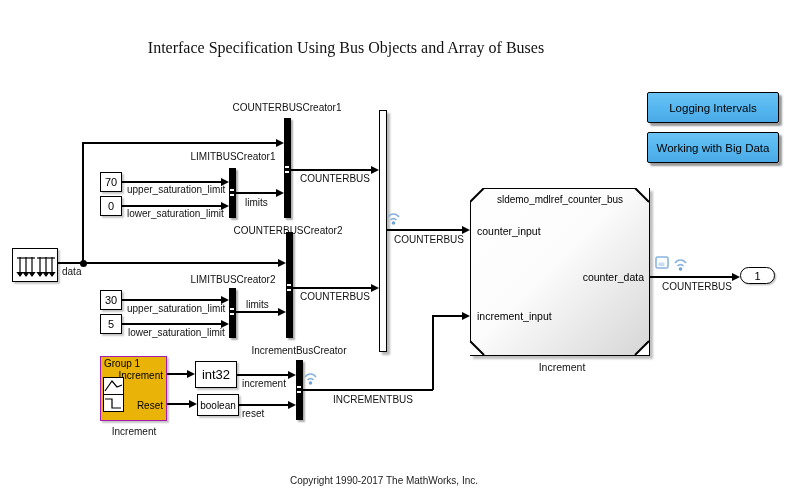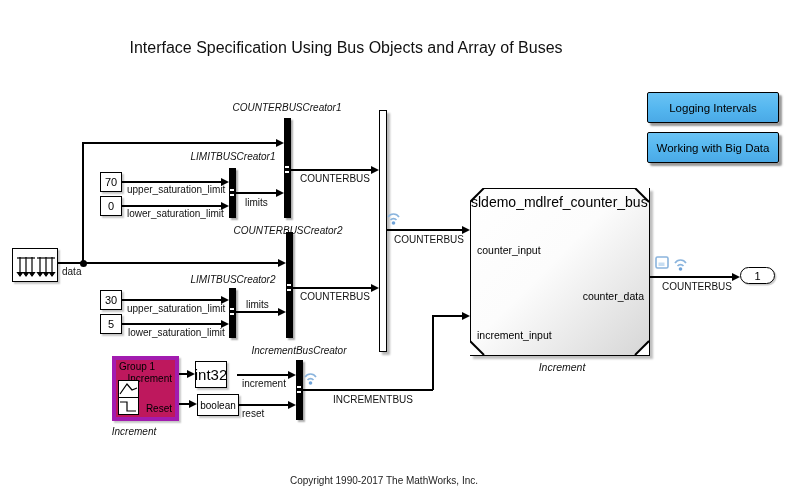--- a/index.html
+++ b/index.html
@@ -8,21 +8,21 @@
     font-family:"Liberation Sans", sans-serif;
     background:#ffffff;
     position:relative;
     overflow:hidden;
     color:#000;
   }
   .canvas { position:absolute; inset:0; }
 
   .title {
     position:absolute; left:96px; top:39px; width:500px;
-    text-align:center; font-size:16px; color:#111; white-space:nowrap;
+    text-align:center; font-size:16px; color:#111; white-space:nowrap;font-family:Liberation Serif, serif;
   }
 
   .nav-btn {
     position:absolute; left:647px; width:132px; height:31px;
     display:flex; align-items:center; justify-content:center;
     font-size:11.5px; color:#000;
     background:linear-gradient(#6ac3f4 0%, #54b6ef 55%, #4aa9e6 100%);
     border:1px solid #000; border-radius:2px;
     box-shadow:3px 3px 2px rgba(70,70,70,0.55);
     cursor:pointer; white-space:nowrap;
@@ -31,21 +31,21 @@
   .wire-h { position:absolute; height:1.5px; background:#000; }
   .wire-v { position:absolute; width:1.5px; background:#000; }
   .arr {
     position:absolute; width:0; height:0;
     border-top:4.5px solid transparent; border-bottom:4.5px solid transparent;
     border-left:8px solid #000;
   }
   .dot { position:absolute; width:7px; height:7px; border-radius:50%; background:#000; }
 
   .lbl { position:absolute; font-size:10px; color:#111; white-space:nowrap; }
-  .lbl-c { transform:translateX(-50%); text-align:right;font-style:italic; }
+  .lbl-c { transform:translateX(-50%); text-align:right; }
 
   .blk {
     position:absolute; background:#fff; border:1px solid #000;
     box-shadow:2px 2px 1.5px rgba(0,0,0,0.22);
   }
   .const { display:flex; align-items:center; justify-content:center; font-size:11px; }
 
   .bus-bar {
     position:absolute; width:7px; background:#000;
     box-shadow:2px 2px 1.5px rgba(0,0,0,0.32);
@@ -59,26 +59,26 @@
   }
 
   .model-blk {
     position:absolute; left:470px; top:188px; width:180px; height:168px;
     background:linear-gradient(135deg,#ffffff 0%,#fcfcfc 45%,#d6d6d6 100%);
     border:1.5px solid #000;
     box-shadow:2.5px 2.5px 2px rgba(0,0,0,0.25);
   }
   .model-blk .hdr {
     position:absolute; left:0; right:0; top:5px;
-    text-align:left; font-size:14px;
-  }
-  .port-lbl { position:absolute; font-size:10.5px; white-space:nowrap;margin-top:19px; }
-
-  .sigbuilder { position:absolute; left:112px; top:356px; width:67px; height:65px;
-    background:#be185d; border:4px solid #a21caf; box-shadow:2px 2px 1.5px rgba(0,0,0,0.22); }
+    text-align:center; font-size:10px;
+  }
+  .port-lbl { position:absolute; font-size:10.5px; white-space:nowrap; }
+
+  .sigbuilder { position:absolute; left:100px; top:356px; width:67px; height:65px;
+    background:#eab308; border:1px solid #a21caf; box-shadow:2px 2px 1.5px rgba(0,0,0,0.22); }
   .sigbuilder .grp { position:absolute; left:3px; top:1px; font-size:10px; }
   .sigbuilder .p-inc { position:absolute; right:3px; top:13px; font-size:10px; }
   .sigbuilder .p-rst { position:absolute; right:3px; top:43px; font-size:10px; }
 
   .outport {
     position:absolute; left:740px; top:267px; width:35px; height:17px;
     background:#fff; border:1.5px solid #000; border-radius:9px;
     display:flex; align-items:center; justify-content:center;
     font-size:11px; box-shadow:1.5px 1.5px 1px rgba(0,0,0,0.2);
   }
@@ -228,21 +228,21 @@
     <div class="p-rst">Reset</div>
     <svg style="position:absolute;left:2px;top:20px" width="22" height="38" viewBox="0 0 22 38">
       <rect x="0.5" y="0.5" width="20" height="17" fill="#fff" stroke="#000"></rect>
       <polyline points="2,14 9,4 14,10 19,8" fill="none" stroke="#000" stroke-width="1.2"></polyline>
       <rect x="0.5" y="17.5" width="20" height="17" fill="#fff" stroke="#000"></rect>
       <polyline points="2,22 9,22 9,31 18,31" fill="none" stroke="#000" stroke-width="1.2"></polyline>
     </svg>
   </div>
   <div class="lbl lbl-c" style="left:134px;top:426px">Increment</div>
 
-  <div class="blk const" style="left:195px;top:361px;width:32px;height:27px;font-size:15px">int32</div>
+  <div class="blk const" style="left:195px;top:361px;width:42px;height:27px;font-size:13px">int32</div>
   <div class="blk const" style="left:197px;top:394px;width:42px;height:22px;font-size:10px">boolean</div>
 
   <div class="model-blk">
     <svg style="position:absolute;left:-1px;top:-1px" width="179" height="167" viewBox="0 0 179 167">
       <polygon points="0,0 14,0 0,14" fill="#fff"></polygon>
       <polygon points="179,0 165,0 179,14" fill="#fff"></polygon>
       <polygon points="0,167 14,167 0,153" fill="#fff"></polygon>
       <polygon points="179,167 165,167 179,153" fill="#fff"></polygon>
       <line x1="0" y1="14" x2="14" y2="0" stroke="#000" stroke-width="2"></line>
       <line x1="165" y1="0" x2="179" y2="14" stroke="#000" stroke-width="2"></line>

